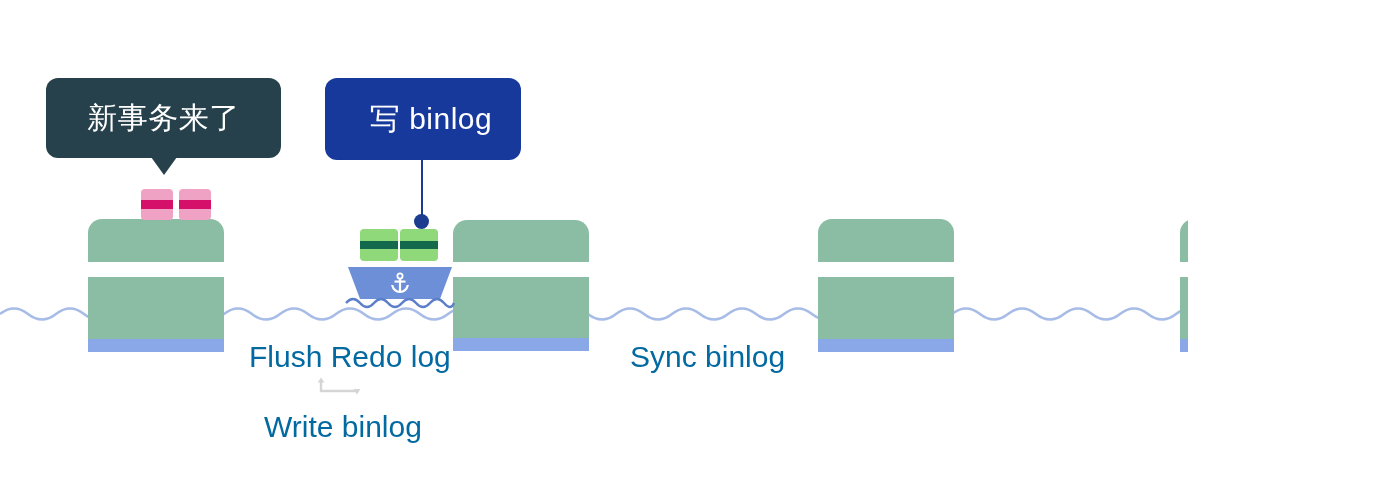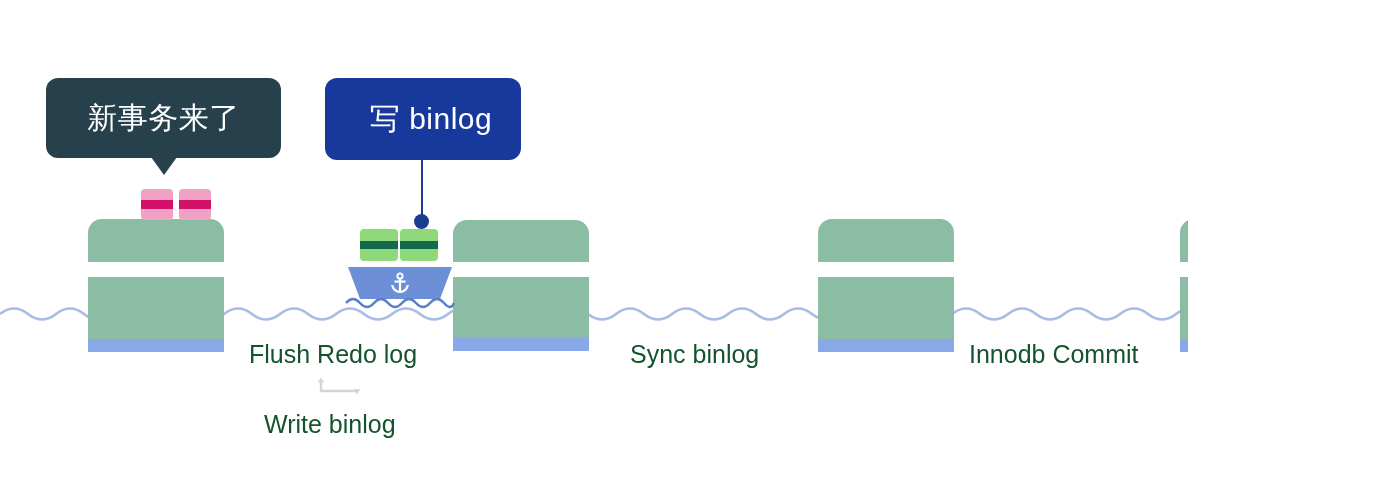--- a/index.html
+++ b/index.html
@@ -126,22 +126,22 @@
   .ship .container-box .band {
     position: absolute;
     left: 0; top: 12px;
     width: 100%; height: 8px;
     background: #12694b;
   }
 
   
   .label {
     position: absolute;
-    color: #14532d;
-    font-size: 25px;
+    color: #0369a1;
+    font-size: 30px;
     white-space: nowrap;
   }
   .label-flush  { left: 249px; top: 333px; }
   .label-write  { left: 264px; top: 403px; }
   .label-sync   { left: 630px; top: 333px; }
   .label-commit { left: 969px; top: 333px; }
 
   .step-arrow { position: absolute; left: 315px; top: 366px; width: 50px; height: 24px; }
 </style>
 </head>
@@ -232,15 +232,14 @@
   <svg class="step-arrow" viewBox="0 0 50 24">
     <path d="M6,8 L6,18 L42,18" fill="none" stroke="#d5d5d5" stroke-width="2.4"></path>
     <path d="M2.6,9.5 L6,4.5 L9.4,9.5 Z" fill="#d5d5d5"></path>
     <path d="M38.6,16 L42,21.5 L45.4,16 Z" fill="#d5d5d5"></path>
   </svg>
 
   <div class="label label-write">Write binlog</div>
 
   <div class="label label-sync">Sync binlog</div>
 
-  <div class="label label-commit">Innodb Commit</div>
 
 </div>
 
 </body></html>

